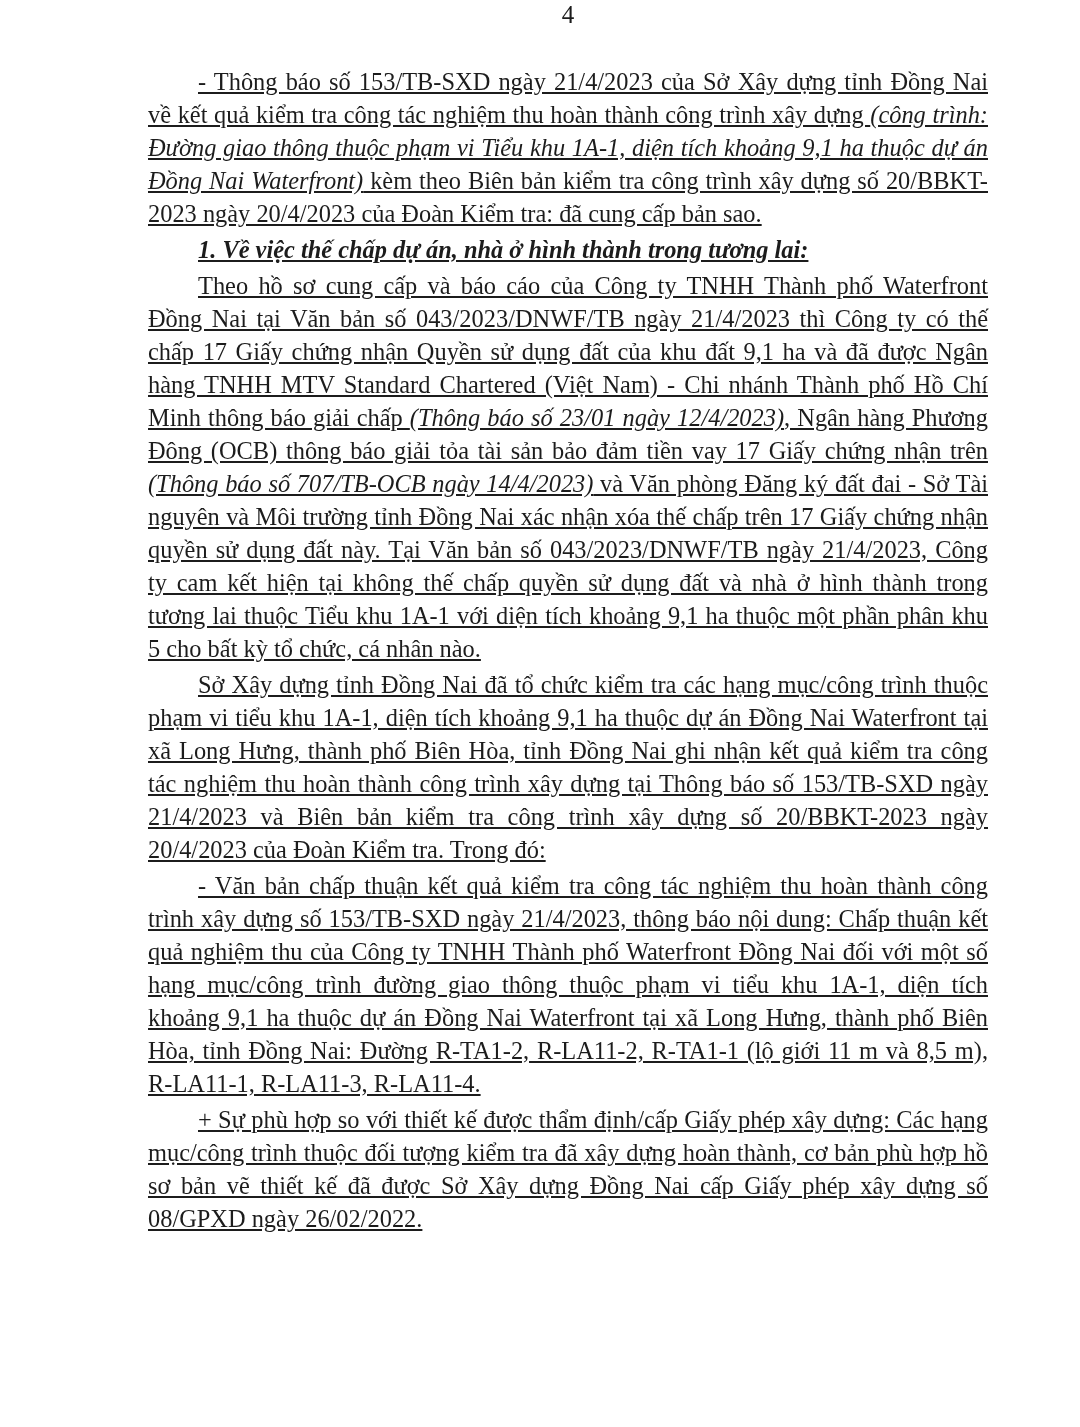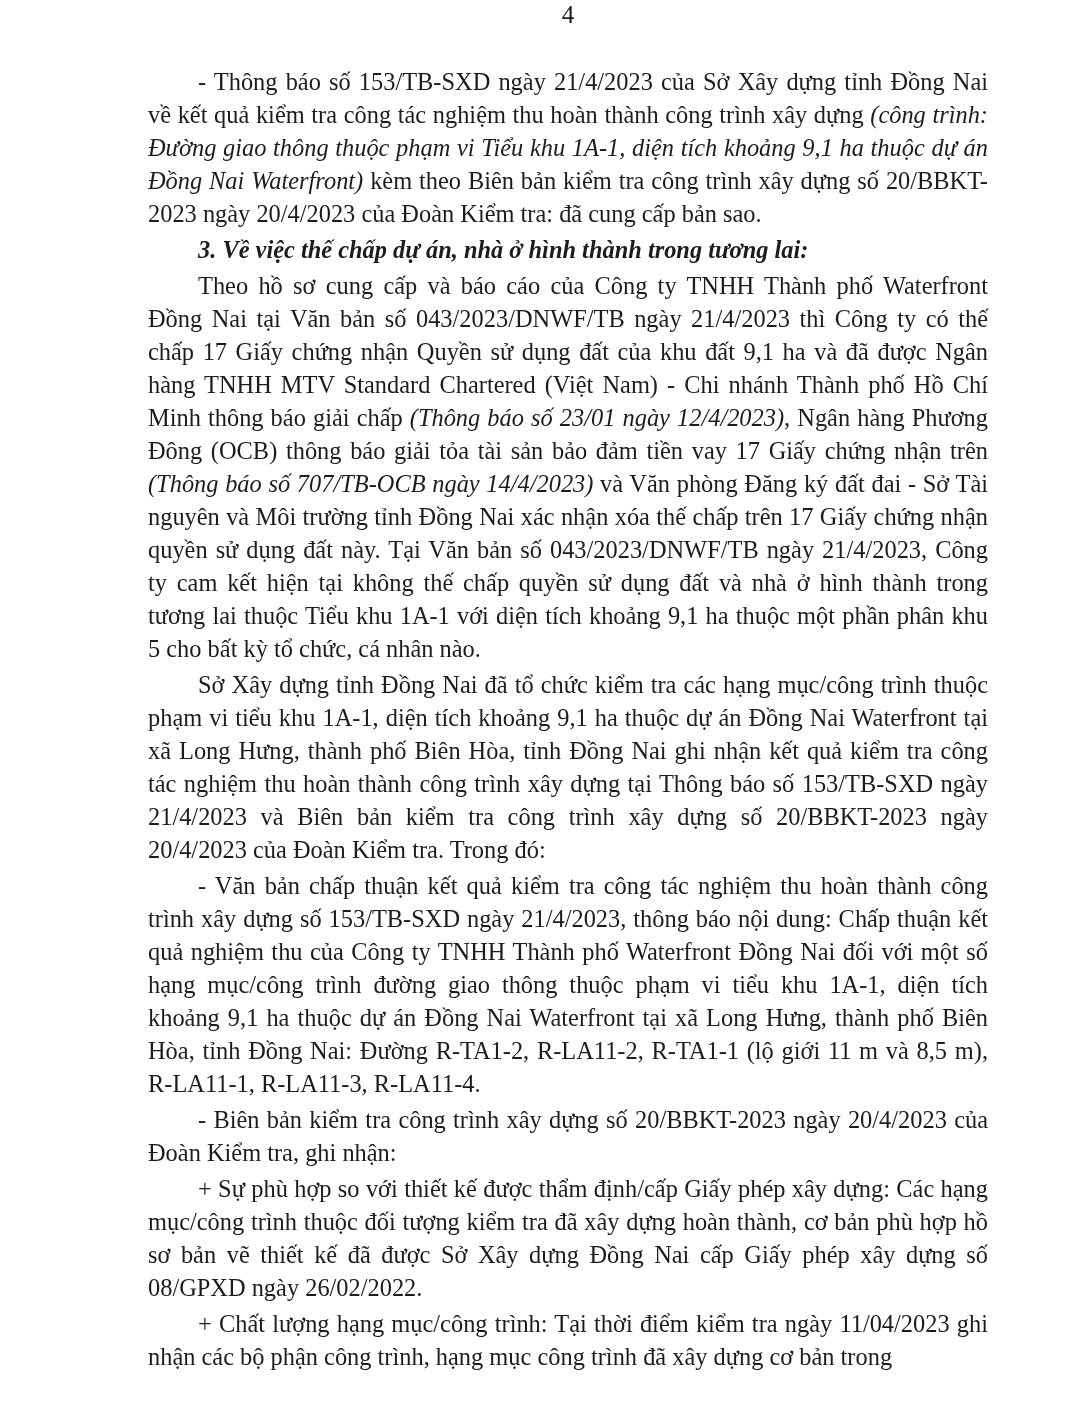--- a/index.html
+++ b/index.html
@@ -33,20 +33,21 @@
     width: 840px;
     font-size: 24.4px;
     line-height: 33px;
     color: #1c1c1c;
     text-align: justify;
     text-justify: inter-word;
   }
   .para {
     margin: 0 0 3px 0;
     text-indent: 50px;
+    text-decoration: underline;
   }
   .heading-bold-italic {
     font-weight: bold;
     font-style: italic;
     margin: 1px 0 3px 0;
   }
   .heading-bold {
     font-weight: bold;
     margin: 4px 0 6px 0;
   }
@@ -56,29 +57,27 @@
 <body>
 
 <div class="sheet">
 
   <div class="page-number">4</div>
 
   <div class="doc-body">
 
     <p class="para"><span>- Thông báo số 153/TB-SXD ngày 21/4/2023 của Sở Xây dựng tỉnh Đồng Nai về kết quả kiểm tra công tác nghiệm thu hoàn thành công trình xây dựng </span><span class="italic">(công trình: Đường giao thông thuộc phạm vi Tiểu khu 1A-1, diện tích khoảng 9,1 ha thuộc dự án Đồng Nai Waterfront)</span><span> kèm theo Biên bản kiểm tra công trình xây dựng số 20/BBKT-2023 ngày 20/4/2023 của Đoàn Kiểm tra: đã cung cấp bản sao.</span></p>
 
-    <p class="para heading-bold-italic"><span>3. Về việc thế chấp dự án, nhà ở hình thành trong tương lai:</span></p>
+    <p class="para heading-bold-italic"><span>1. Về việc thế chấp dự án, nhà ở hình thành trong tương lai:</span></p>
 
     <p class="para"><span>Theo hồ sơ cung cấp và báo cáo của Công ty TNHH Thành phố Waterfront Đồng Nai tại Văn bản số 043/2023/DNWF/TB ngày 21/4/2023 thì Công ty có thế chấp 17 Giấy chứng nhận Quyền sử dụng đất của khu đất 9,1 ha và đã được Ngân hàng TNHH MTV Standard Chartered (Việt Nam) - Chi nhánh Thành phố Hồ Chí Minh thông báo giải chấp </span><span class="italic">(Thông báo số 23/01 ngày 12/4/2023)</span><span>, Ngân hàng Phương Đông (OCB) thông báo giải tỏa tài sản bảo đảm tiền vay 17 Giấy chứng nhận trên </span><span class="italic">(Thông báo số 707/TB-OCB ngày 14/4/2023)</span><span> và Văn phòng Đăng ký đất đai - Sở Tài nguyên và Môi trường tỉnh Đồng Nai xác nhận xóa thế chấp trên 17 Giấy chứng nhận quyền sử dụng đất này. Tại Văn bản số 043/2023/DNWF/TB ngày 21/4/2023, Công ty cam kết hiện tại không thế chấp quyền sử dụng đất và nhà ở hình thành trong tương lai thuộc Tiểu khu 1A-1 với diện tích khoảng 9,1 ha thuộc một phần phân khu 5 cho bất kỳ tổ chức, cá nhân nào.</span></p>
 
 
     <p class="para"><span>Sở Xây dựng tỉnh Đồng Nai đã tổ chức kiểm tra các hạng mục/công trình thuộc phạm vi tiểu khu 1A-1, diện tích khoảng 9,1 ha thuộc dự án Đồng Nai Waterfront tại xã Long Hưng, thành phố Biên Hòa, tỉnh Đồng Nai ghi nhận kết quả kiểm tra công tác nghiệm thu hoàn thành công trình xây dựng tại Thông báo số 153/TB-SXD ngày 21/4/2023 và Biên bản kiểm tra công trình xây dựng số 20/BBKT-2023 ngày 20/4/2023 của Đoàn Kiểm tra. Trong đó:</span></p>
 
     <p class="para"><span>- Văn bản chấp thuận kết quả kiểm tra công tác nghiệm thu hoàn thành công trình xây dựng số 153/TB-SXD ngày 21/4/2023, thông báo nội dung: Chấp thuận kết quả nghiệm thu của Công ty TNHH Thành phố Waterfront Đồng Nai đối với một số hạng mục/công trình đường giao thông thuộc phạm vi tiểu khu 1A-1, diện tích khoảng 9,1 ha thuộc dự án Đồng Nai Waterfront tại xã Long Hưng, thành phố Biên Hòa, tỉnh Đồng Nai: Đường R-TA1-2, R-LA11-2, R-TA1-1 (lộ giới 11 m và 8,5 m), R-LA11-1, R-LA11-3, R-LA11-4.</span></p>
 
-    <p class="para"><span>- Biên bản kiểm tra công trình xây dựng số 20/BBKT-2023 ngày 20/4/2023 của Đoàn Kiểm tra, ghi nhận:</span></p>
 
     <p class="para"><span>+ Sự phù hợp so với thiết kế được thẩm định/cấp Giấy phép xây dựng: Các hạng mục/công trình thuộc đối tượng kiểm tra đã xây dựng hoàn thành, cơ bản phù hợp hồ sơ bản vẽ thiết kế đã được Sở Xây dựng Đồng Nai cấp Giấy phép xây dựng số 08/GPXD ngày 26/02/2022.</span></p>
 
-    <p class="para"><span>+ Chất lượng hạng mục/công trình: Tại thời điểm kiểm tra ngày 11/04/2023 ghi nhận các bộ phận công trình, hạng mục công trình đã xây dựng cơ bản trong</span></p>
 
   </div>
 </div>
 
 </body></html>

